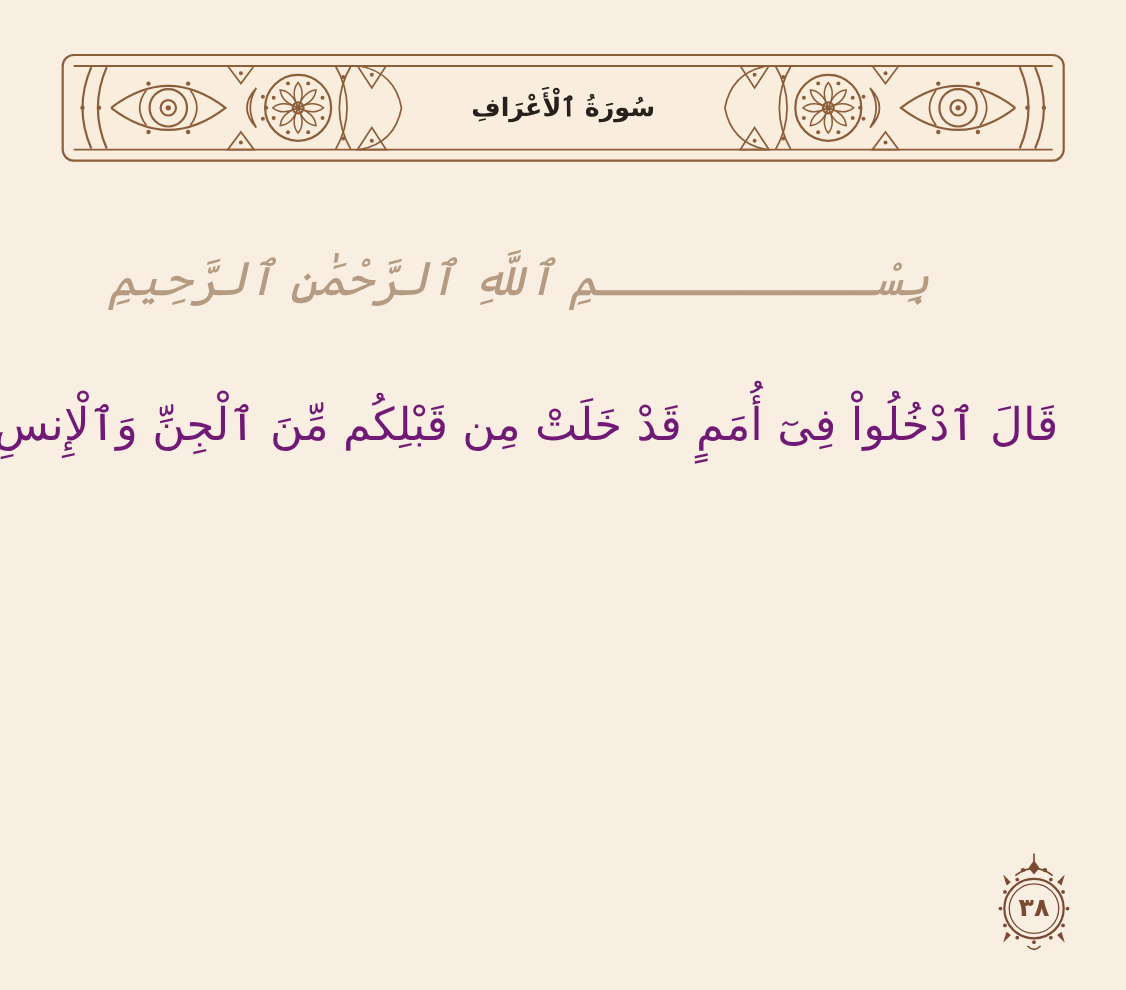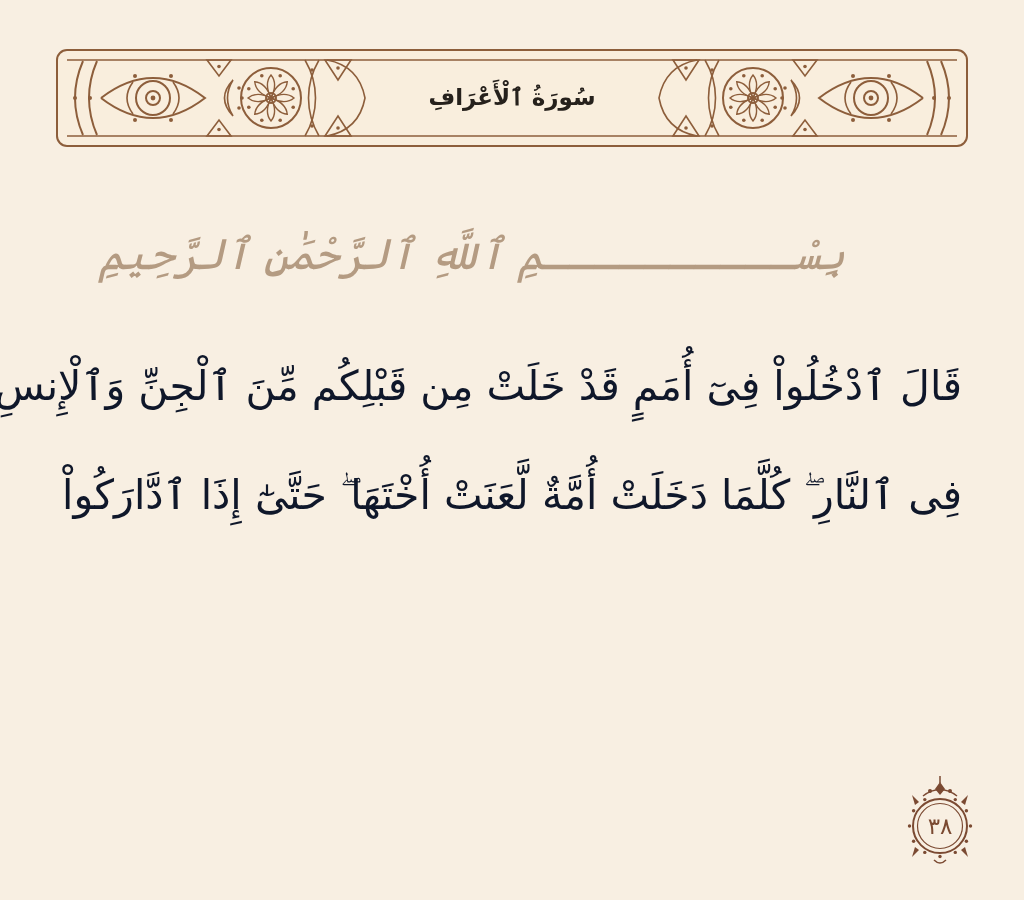--- a/index.html
+++ b/index.html
@@ -25,36 +25,36 @@
   .bismillah{
     position:absolute;top:206px;left:0;width:944px;
     text-align:center;direction:rtl;
     font-size:43px;color:#b49b82;
     line-height:96px;
     font-style:italic;
   }
   .verse{
     position:absolute;top:332px;left:62px;right:62px;
     direction:rtl;
-    color:#0f172a;
+    color:#701a75;
     font-size:41px;
     line-height:109px;
     text-align:justify;
     text-align-last:justify;
     text-justify:inter-word;
   }
   .verse .line{white-space:nowrap;text-align-last:justify;}
   .medallion{
     position:absolute;right:46px;bottom:34px;width:76px;height:92px;
   }
   .medallion svg{position:absolute;left:0;top:0;}
   .medallion .num{
     position:absolute;left:0;top:26px;width:76px;height:52px;
     display:flex;align-items:center;justify-content:center;
-    font-size:23px;font-weight:normal;color:#7b4a32;
+    font-size:23px;font-weight:bold;color:#7b4a32;
   }
 </style>
 </head>
 <body>
 
 <div class="banner">
   <svg viewBox="0 0 914 100" fill="none" stroke="#8d5e3b" stroke-width="2">
 
     <rect x="2" y="2" width="910" height="96" rx="10" fill="#f9eedd"></rect>
 
@@ -175,21 +175,20 @@
       <path d="M272,12 Q304,18 310,50 Q304,82 272,88" stroke-width="1.6"></path>
     </g>
   </svg>
   <div class="surah-title">سُورَةُ ٱلْأَعْرَافِ</div>
 </div>
 
 <div class="bismillah">بِسْــــــــــمِ ٱللَّهِ ٱلرَّحْمَٰنِ ٱلرَّحِيمِ</div>
 
 <div class="verse">
   <div class="line">قَالَ ٱدْخُلُواْ فِىٓ أُمَمٍ قَدْ خَلَتْ مِن قَبْلِكُم مِّنَ ٱلْجِنِّ وَٱلْإِنسِ</div>
-  <div class="line">فِى ٱلنَّارِ ۖ كُلَّمَا دَخَلَتْ أُمَّةٌ لَّعَنَتْ أُخْتَهَا ۖ حَتَّىٰٓ إِذَا ٱدَّارَكُواْ</div>
 </div>
 
 <div class="medallion">
   <svg viewBox="0 0 76 92" width="76" height="92" fill="none" stroke="#7b4a32">
 
     <path d="M38,2 L38,9" stroke-width="1.5"></path>
     <path d="M38,8 L43,15 L38,21 L33,15 Z" fill="#7b4a32" stroke="none"></path>
     <circle cx="28" cy="17" r="2" fill="#7b4a32" stroke="none"></circle>
     <circle cx="48" cy="17" r="2" fill="#7b4a32" stroke="none"></circle>
     <path d="M21,22 Q38,9 55,22" stroke-width="1.5"></path>

